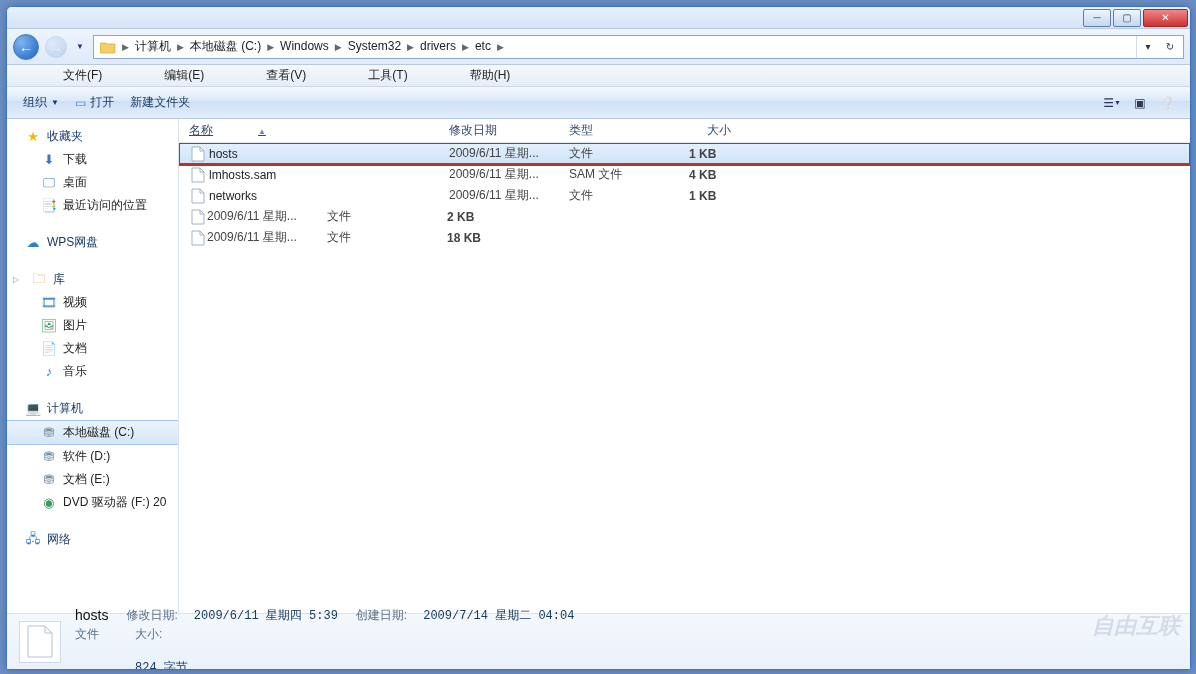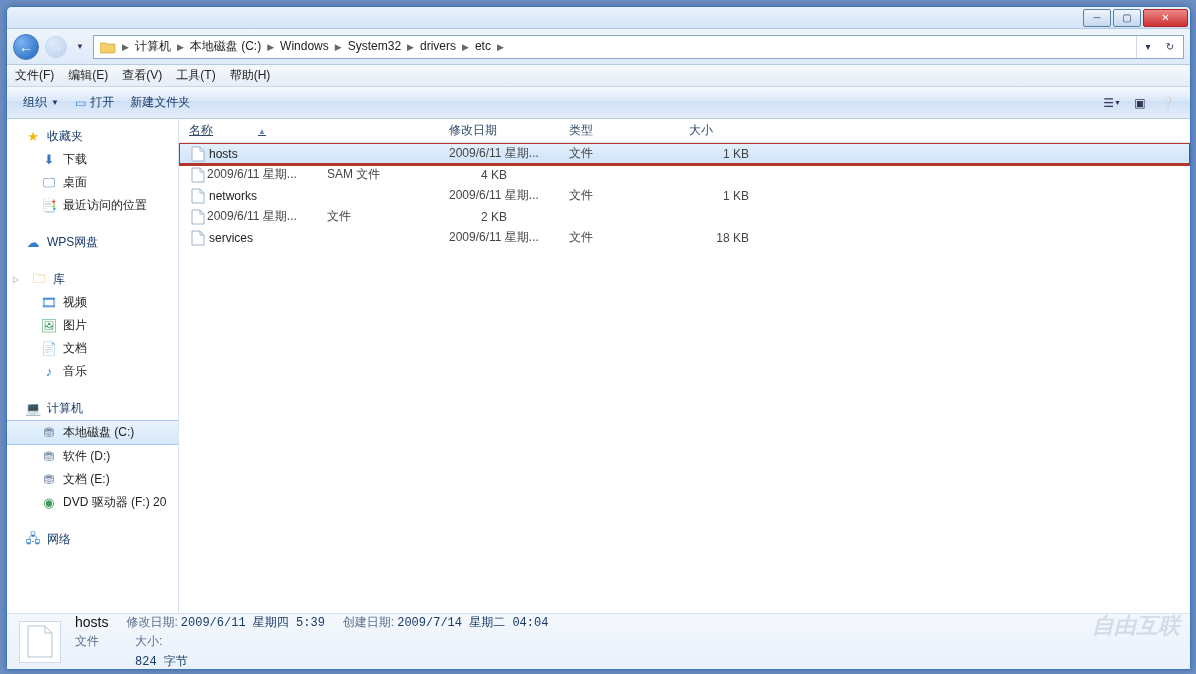--- a/index.html
+++ b/index.html
@@ -21,61 +21,61 @@
 .addrbar .foldericon { width:18px; height:18px; margin:0 3px; display:flex; align-items:center; justify-content:center; }
 .crumb { padding:0 4px; cursor:pointer; }
 .crumbsep { color:#666; font-size:9px; padding:0 2px;}
 .addr-actions { display:flex; border-left:1px solid #cfd9e8; }
 .addr-act { width:22px; height:22px; display:flex;align-items:center;justify-content:center; font-size:10px; color:#335; cursor:pointer;}
 .searchbox { width:235px; height:24px; border:1px solid #8aa7cd; background:#fff; display:flex; align-items:center; padding:0 6px; font-size:12px; color:#888; font-style:italic; }
 .searchbox .sicon { margin-left:auto; color:#4476be; font-style:normal;}
 
 
 .menubar { height:22px; background:linear-gradient(#f5f8fc,#e6edf6); border-bottom:1px solid #cdd7e4; display:flex; align-items:center; padding:0 8px; gap:14px; font-size:12px; color:#222;}
-.menubar .m { cursor:pointer; }
+.menubar .m { cursor:pointer;margin-left:48px; }
 
 
 .toolbar { height:32px; background:linear-gradient(#f5f9fe,#dbe8f8 45%,#cfe0f5 46%,#e3eefb); border-bottom:1px solid #b7c9df; display:flex; align-items:center; padding:0 8px; font-size:12px; color:#183b66;}
 .toolbar .tbtn { padding:4px 8px; cursor:pointer; display:flex; align-items:center; gap:4px;}
 .toolbar .spacer{flex:1;}
 .toolbar .ibtn { width:28px; height:22px; display:flex;align-items:center;justify-content:center; cursor:pointer; color:#335;}
 
 
 .body { flex:1; display:flex; min-height:0;}
 .sidebar { width:172px; background:#fff; border-right:1px solid #d9e2ee; overflow-y:auto; padding:6px 0 12px 0; font-size:12px;}
 .sb-group { margin-bottom:14px; }
 .sb-head { display:flex; align-items:center; gap:6px; padding:3px 10px 3px 18px; color:#173a6b; font-weight:500; cursor:pointer;}
 .sb-head.with-tri::before { content:"▷"; color:#999; font-size:8px; margin-left:-12px; margin-right:4px; display:inline-block; width:8px;}
 .sb-item { display:flex; align-items:center; gap:6px; padding:3px 10px 3px 34px; color:#222; cursor:pointer; }
 .sb-item.sel { background:linear-gradient(#eaf3fd,#d5e7fa); border:1px solid #a4c7ef; border-left:none; border-right:none; }
 .icon { width:16px; height:16px; display:flex;align-items:center;justify-content:center; font-size:13px; }
 
 
 .filearea { flex:1; display:flex; flex-direction:column; background:#fff; }
 .cols { height:24px; display:flex; align-items:center; font-size:12px; color:#314a6a; border-bottom:1px solid #e4e9f0; padding-left:10px;}
-.col-name{width:260px;text-decoration:underline;} .col-date{width:120px;} .col-type{width:120px;} .col-size{width:70px;text-align:left;padding-right:10px;}
+.col-name{width:260px;text-decoration:underline;} .col-date{width:120px;} .col-type{width:120px;} .col-size{width:70px;text-align:center;padding-right:10px;}
 .sort-ind{font-size:8px; color:#6a8abc; margin-left:45px;}
 .filelist { flex:1; overflow:auto; }
 .row { height:21px; display:flex; align-items:center; font-size:12px; color:#222; padding-left:10px; cursor:pointer;}
 .row.selected { background:linear-gradient(#e4f0fc,#cfe3f9); outline:3px solid #b23629; outline-offset:-1px; }
 .row .fileicon{width:18px;display:flex;align-items:center;justify-content:center;}
 .row .fname{width:242px;padding-left:2px;}
 .row .fdate{width:120px;color:#444;}
 .row .ftype{width:120px;color:#444;}
-.row .fsize{width:70px;text-align:right;color:#444;padding-right:10px;}
+.row .fsize{width:70px;color:#444;padding-right:10px;font-weight:bold;}
 
 
 .details { height:56px; border-top:1px solid #d9e2ee; background:linear-gradient(#f4f8fd,#e9f1fa); display:flex; align-items:center; padding:6px 12px; gap:14px; font-size:12px;}
 .details .thumb { width:42px; height:42px; border:1px solid #cfd9e8; background:#fff; display:flex;align-items:center;justify-content:center;}
 .d-col{display:flex;flex-direction:column;gap:2px;}
 .d-label{color:#5a6f8a;}
 .d-val{color:#183b66;font-family:Liberation Mono, monospace;}
 .d-name{font-size:14px;color:#111;}
 .d-row{display:flex;gap:18px;}
-.d-field{display:flex;gap:3px;justify-content:center;}
+.d-field{display:flex;gap:16px;justify-content:center;}
 
 
 .watermark { position:absolute; right:10px; bottom:28px; font-size:22px; font-weight:bold; color:rgba(120,140,170,.25); font-style:italic; pointer-events:none;}
 
 
 .star{color:#f2b90c;} .dl{color:#3a76c4;} .desk{color:#5b8fd4;} .recent{color:#7d94b5;}
 .cloud{color:#2f7fd1;} .lib{color:#e0b03b;} .vid{color:#2f7fd1;} .pic{color:#3a9b5c;} .doc{color:#3a76c4;} .mus{color:#2f7fd1;}
 .comp{color:#4b6d99;} .drive{color:#7a8fa8;} .dvd{color:#3a9b5c;} .net{color:#2f7fd1;}
 .folder-svg { width:16px; height:14px; }
 </style>
@@ -237,20 +237,21 @@
             <span class="ftype">文件</span>
             <span class="fsize">1 KB</span>
           </div>
           <div class="row">
             <span class="fileicon">
               <svg width="14" height="16" viewBox="0 0 14 16">
                 <path fill="#fff" stroke="#9fb2cc" d="M1 1h8l4 4v10H1z"></path>
                 <path fill="none" stroke="#9fb2cc" d="M9 1v4h4"></path>
               </svg>
             </span>
+            <span class="fname">lmhosts.sam</span>
             <span class="fdate">2009/6/11 星期...</span>
             <span class="ftype">SAM 文件</span>
             <span class="fsize">4 KB</span>
           </div>
           <div class="row">
             <span class="fileicon">
               <svg width="14" height="16" viewBox="0 0 14 16">
                 <path fill="#fff" stroke="#9fb2cc" d="M1 1h8l4 4v10H1z"></path>
                 <path fill="none" stroke="#9fb2cc" d="M9 1v4h4"></path>
               </svg>
@@ -271,21 +272,20 @@
             <span class="ftype">文件</span>
             <span class="fsize">2 KB</span>
           </div>
           <div class="row">
             <span class="fileicon">
               <svg width="14" height="16" viewBox="0 0 14 16">
                 <path fill="#fff" stroke="#9fb2cc" d="M1 1h8l4 4v10H1z"></path>
                 <path fill="none" stroke="#9fb2cc" d="M9 1v4h4"></path>
               </svg>
             </span>
-            <span class="fname">services</span>
             <span class="fdate">2009/6/11 星期...</span>
             <span class="ftype">文件</span>
             <span class="fsize">18 KB</span>
           </div>
         </div>
     </div>
   </div>
 
   <div class="details">
     <div class="thumb">

